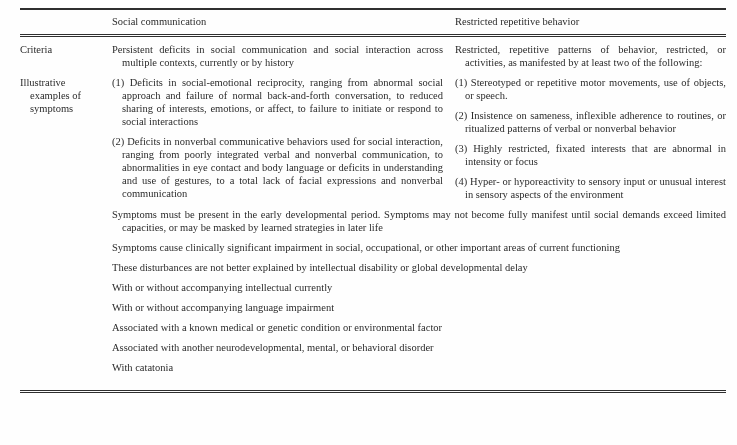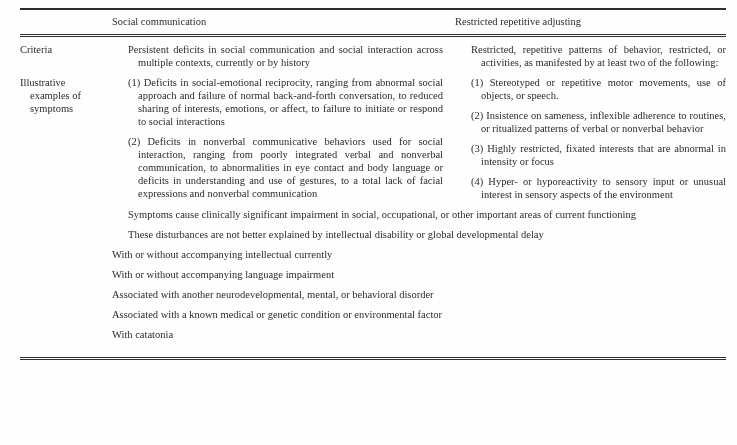--- a/index.html
+++ b/index.html
@@ -43,21 +43,21 @@
     padding-right: 8px;
   }
   .hang {
     padding-left: 10px;
     text-indent: -10px;
   }
   .header-row { padding: 5px 0 6px 0; }
   .body { padding-top: 6px; }
   .row-criteria { margin-bottom: 7px; }
   p.para {
-    margin: 0 0 7px 16px;
+    margin: 0 0 7px 0;
     text-align: justify;
     padding-left: 10px;
     text-indent: -10px;
   }
   p.para:last-child { margin-bottom: 0; }
   .row-examples { margin-bottom: 7px; }
   .notes-block { margin-bottom: 7px; }
   .spec-line {
     margin: 0 0 7px 0;
     padding-left: 10px;
@@ -70,21 +70,21 @@
 <body>
 
 <div class="page">
   <div class="tbl">
 
     <div class="rule-thin"></div>
 
     <div class="grid header-row">
       <div class="cell label-cell"></div>
       <div class="cell">Social communication</div>
-      <div class="cell last">Restricted repetitive adjusting</div>
+      <div class="cell last">Restricted repetitive behavior</div>
     </div>
 
     <div class="rule-heavy"></div>
 
     <div class="body">
 
       <div class="grid row-criteria">
         <div class="cell label-cell">Criteria</div>
         <div class="cell">
           <p class="para">Persistent deficits in social communication and social interaction across multiple contexts, currently or by history</p>
@@ -104,31 +104,32 @@
           <p class="para">(1) Stereotyped or repetitive motor movements, use of objects, or speech.</p>
           <p class="para">(2) Insistence on sameness, inflexible adherence to routines, or ritualized patterns of verbal or nonverbal behavior</p>
           <p class="para">(3) Highly restricted, fixated interests that are abnormal in intensity or focus</p>
           <p class="para">(4) Hyper- or hyporeactivity to sensory input or unusual interest in sensory aspects of the environment</p>
         </div>
       </div>
 
       <div class="grid notes-block">
         <div class="cell label-cell"></div>
         <div class="cell span2">
+          <p class="para">Symptoms must be present in the early developmental period. Symptoms may not become fully manifest until social demands exceed limited capacities, or may be masked by learned strategies in later life</p>
           <p class="para">Symptoms cause clinically significant impairment in social, occupational, or other important areas of current functioning</p>
           <p class="para">These disturbances are not better explained by intellectual disability or global developmental delay</p>
         </div>
       </div>
 
       <div class="grid">
         <div class="cell span2">
           <p class="spec-line">With or without accompanying intellectual currently</p>
           <p class="spec-line">With or without accompanying language impairment</p>
+          <p class="spec-line">Associated with a known medical or genetic condition or environmental factor</p>
           <p class="spec-line">Associated with another neurodevelopmental, mental, or behavioral disorder</p>
-          <p class="spec-line">Associated with a known medical or genetic condition or environmental factor</p>
           <p class="spec-line">With catatonia</p>
         </div>
       </div>
 
     </div>
 
     <div class="rule-heavy bottom-rule"></div>
 
   </div>
 </div>

